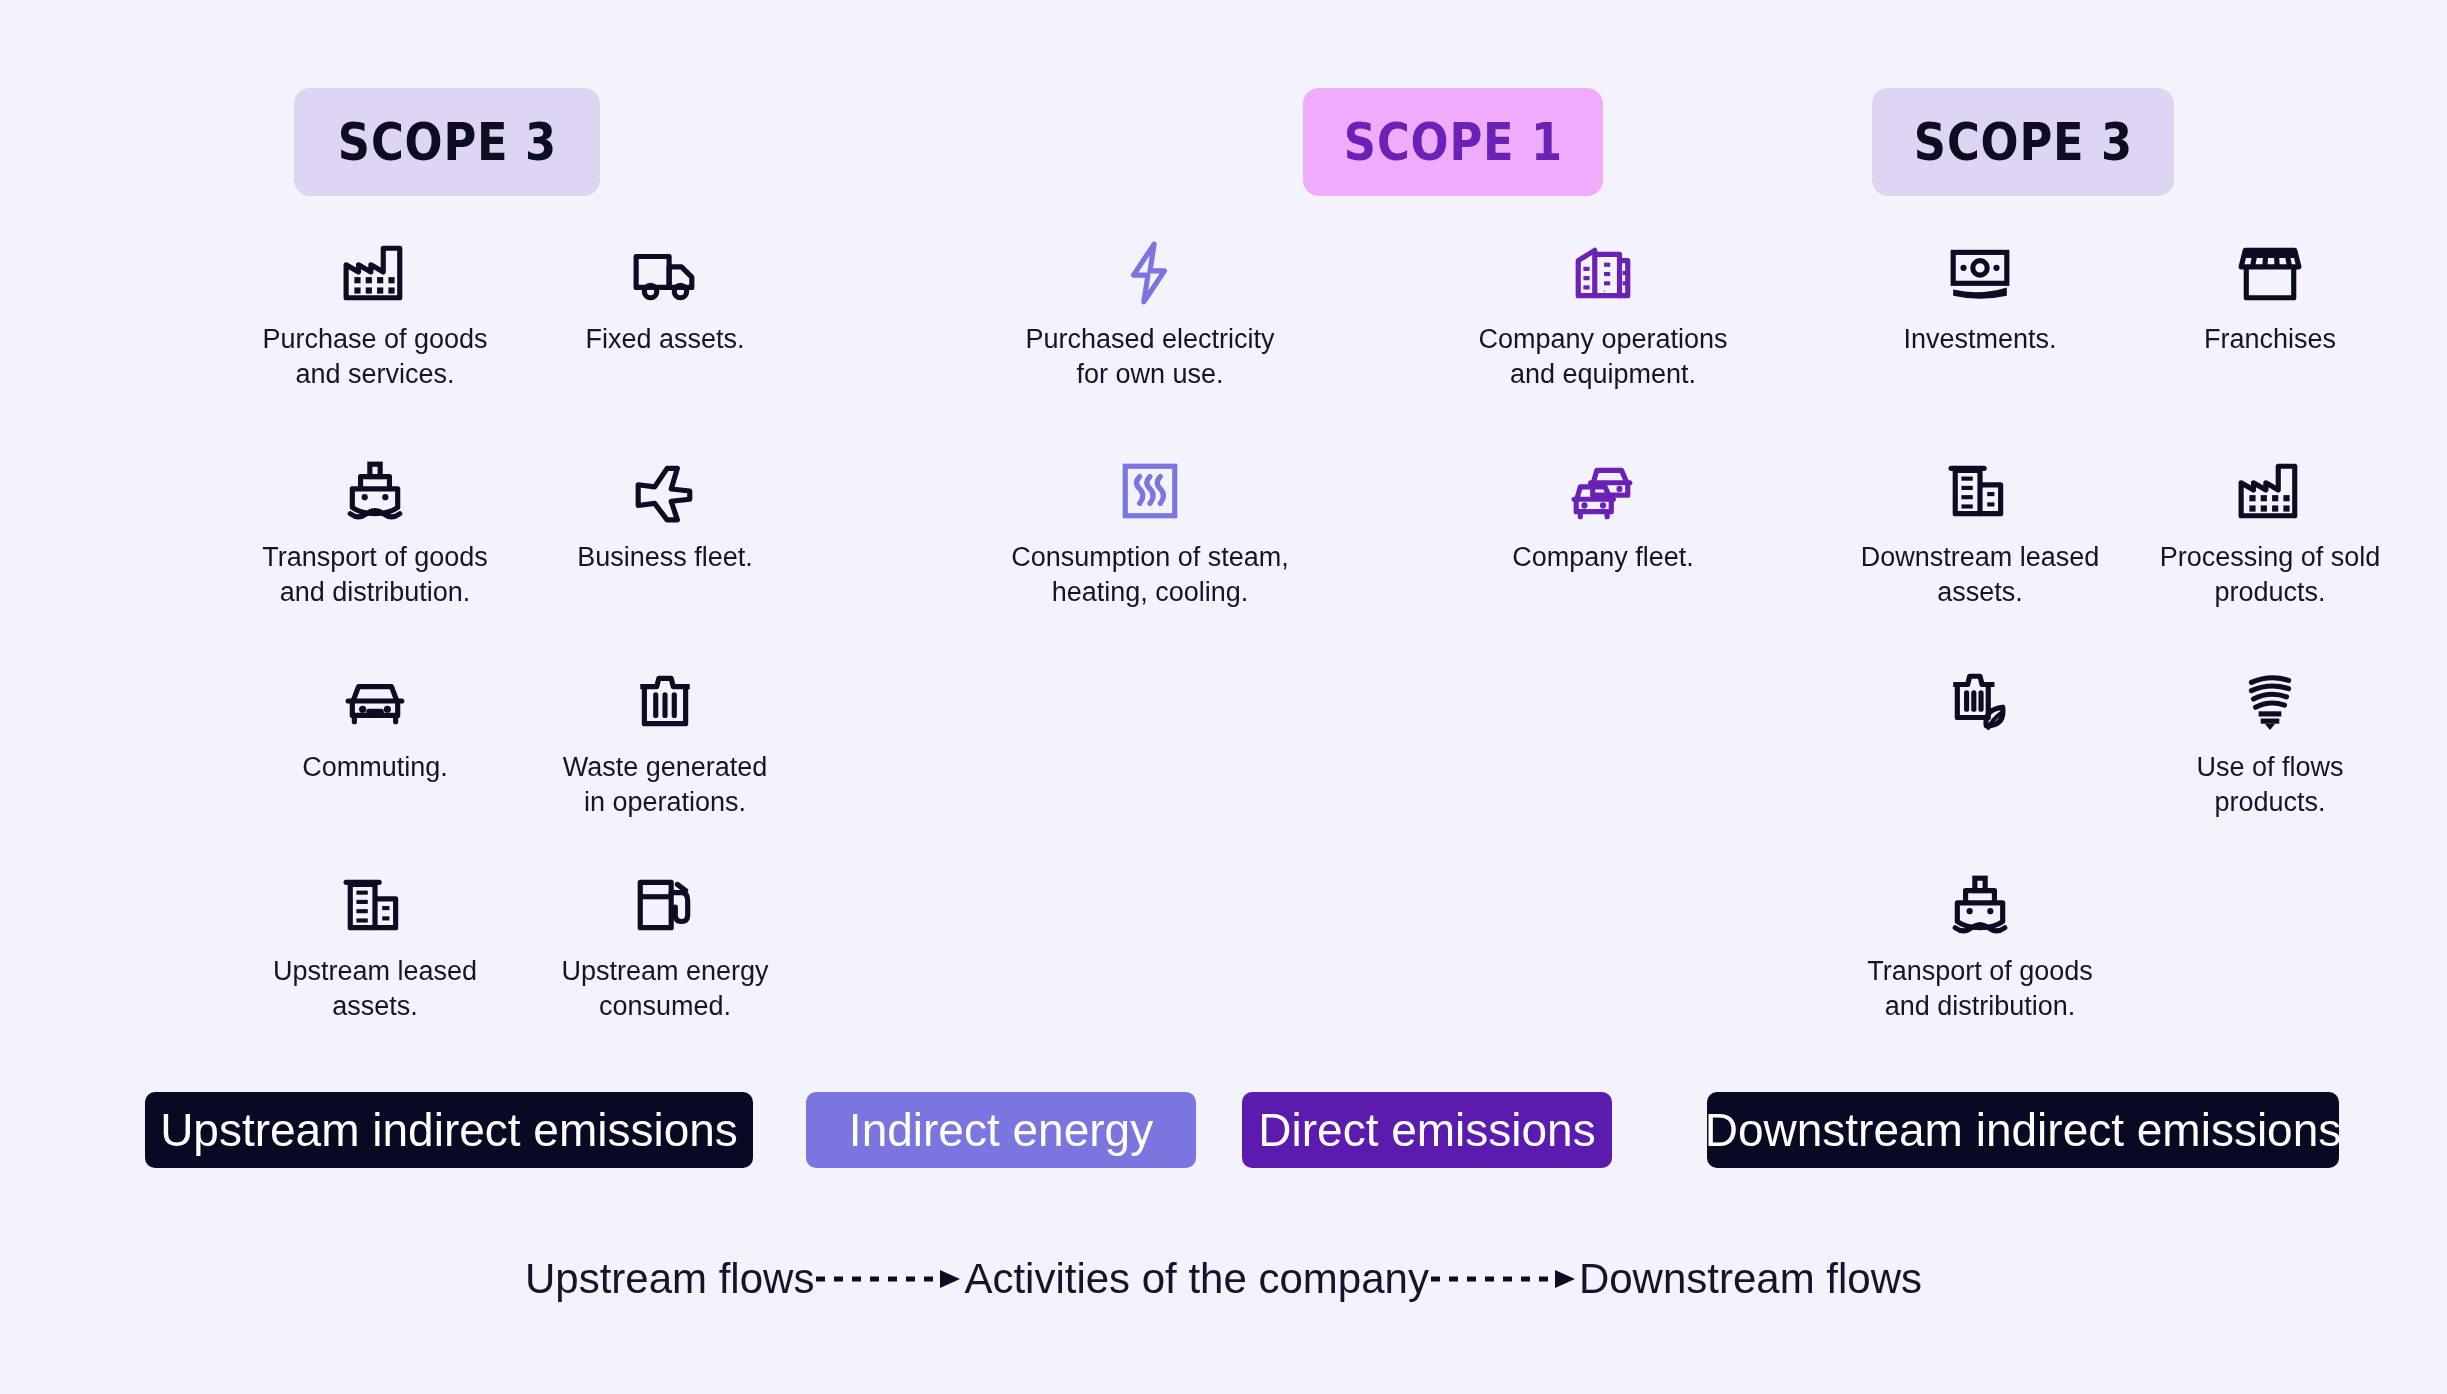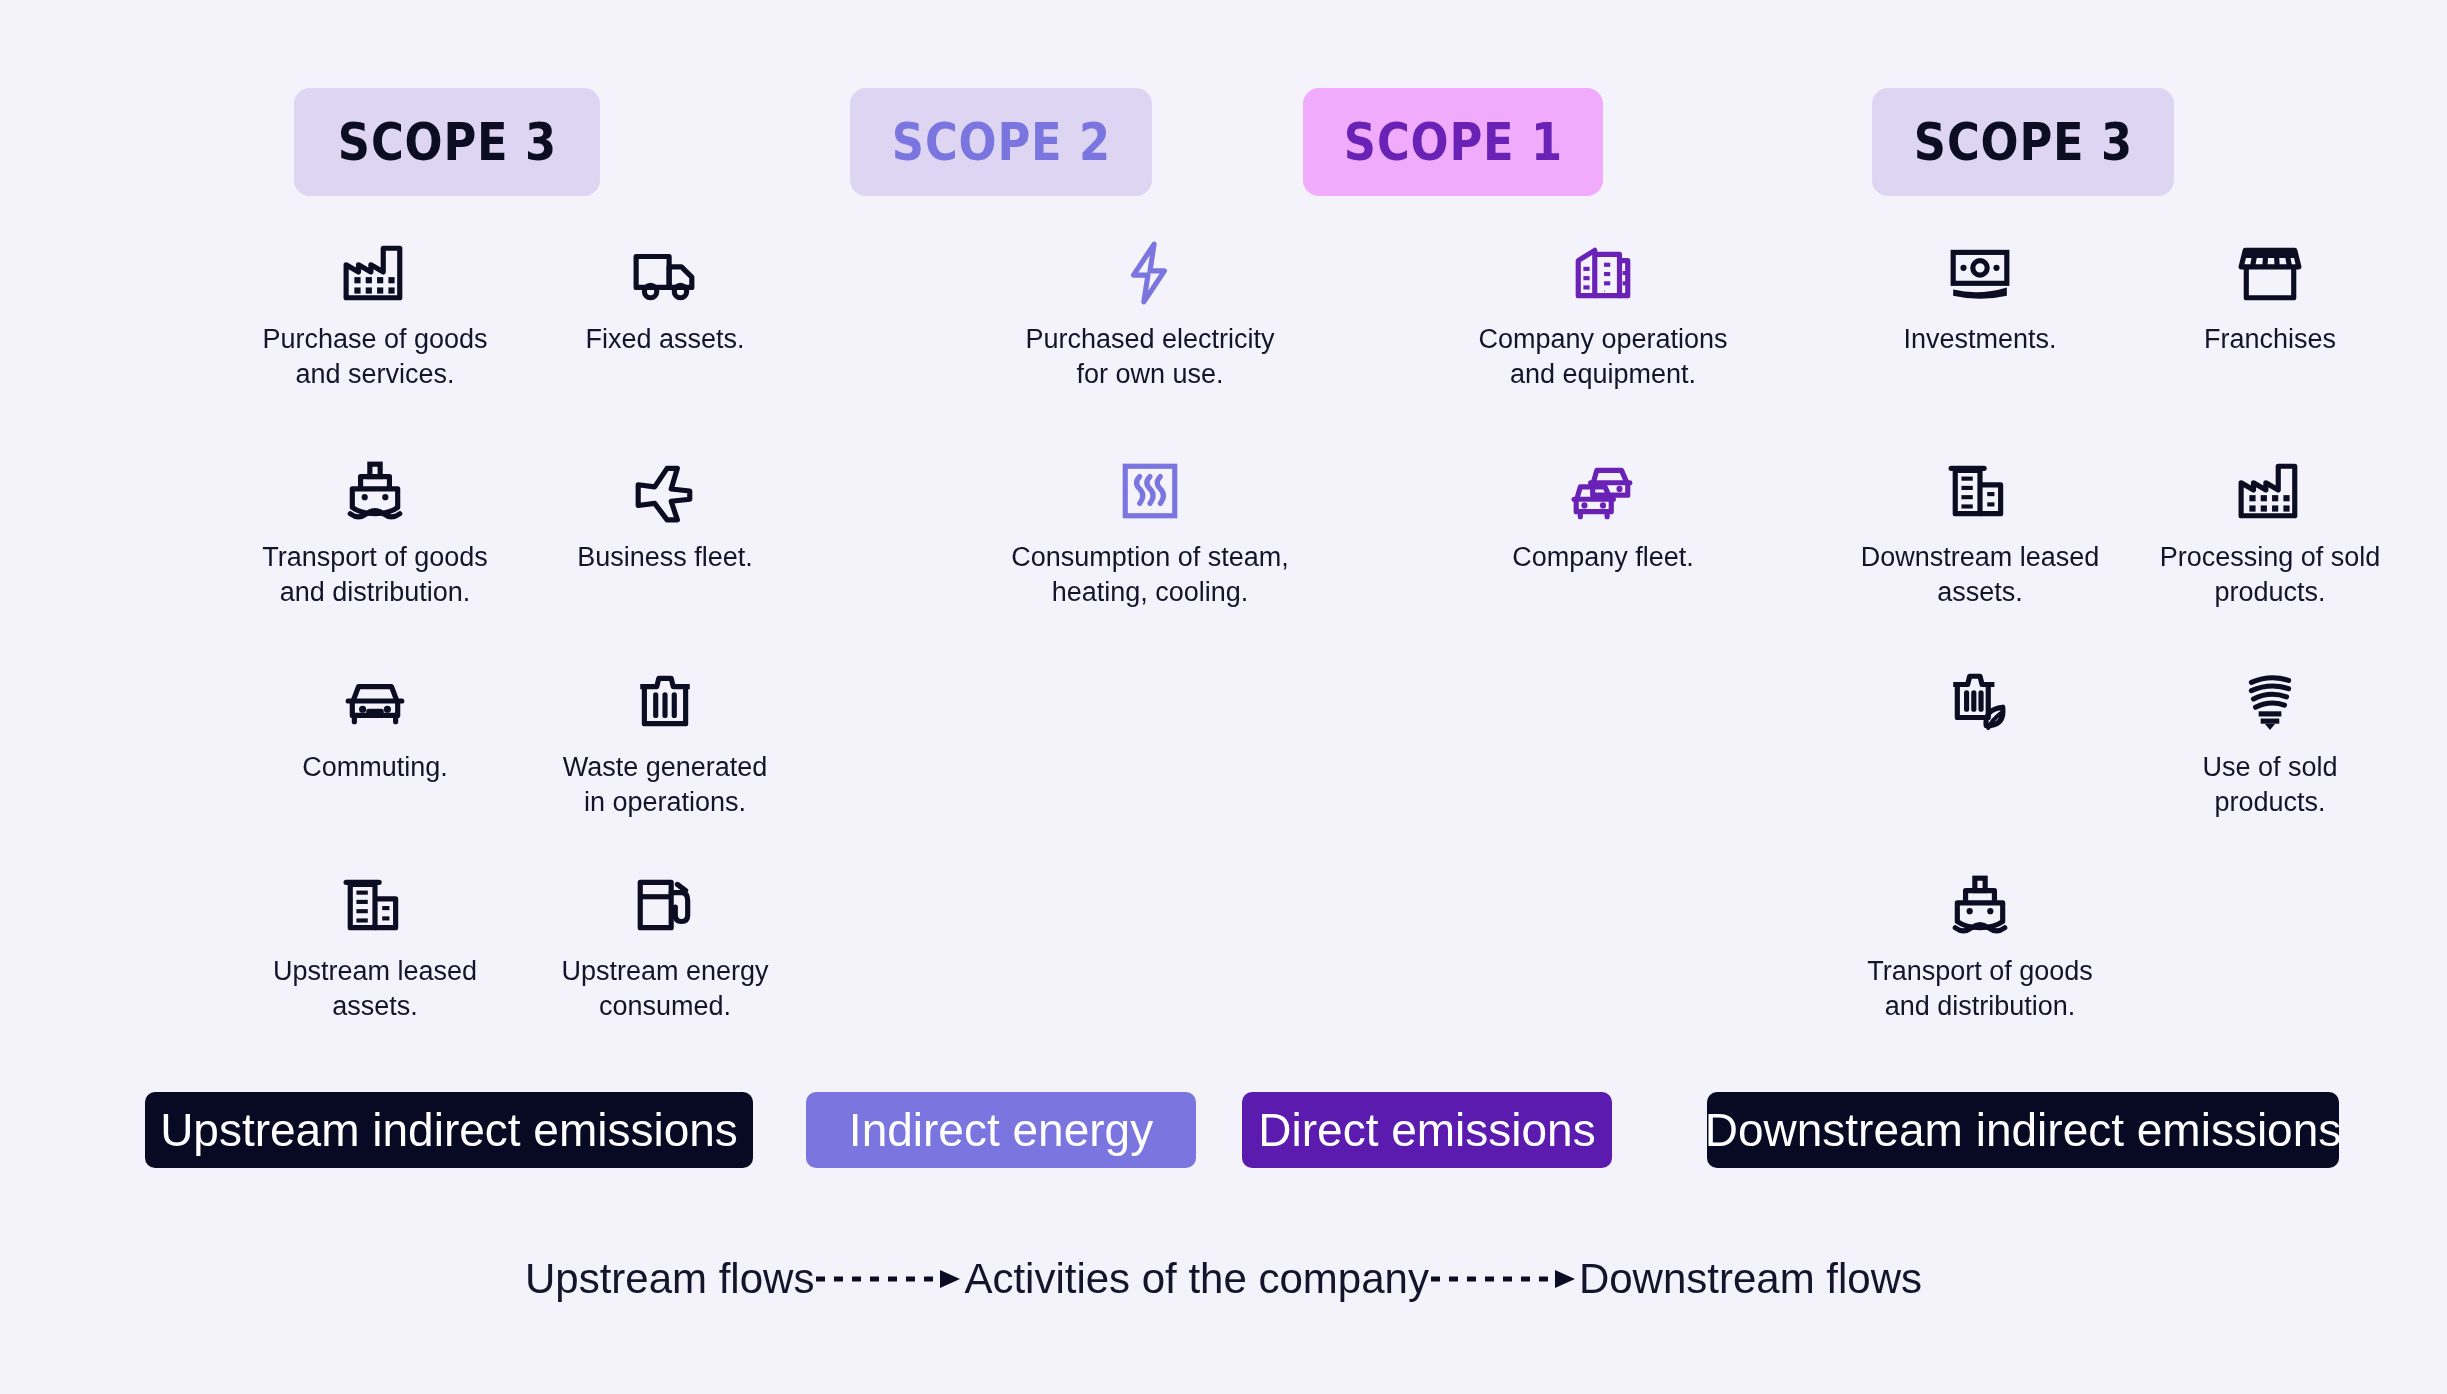--- a/index.html
+++ b/index.html
@@ -125,23 +125,20 @@
 </style>
 </head>
 <body>
 
 <div class="board">
 
   <div class="chips-row" id="chips-row">
       <div class="chip" style="left: 294px; width: 306px; background: rgb(221, 213, 242);">
         <span class="chip-label" style="color: rgb(12, 13, 34);">SCOPE 3</span>
       </div>
-      <div class="chip" style="left: 850px; width: 302px; background: rgb(221, 213, 242);">
-        <span class="chip-label" style="color: rgb(123, 117, 224);">SCOPE 2</span>
-      </div>
       <div class="chip" style="left: 1303px; width: 300px; background: #f0abfc;">
         <span class="chip-label" style="color: rgb(106, 33, 181);">SCOPE 1</span>
       </div>
       <div class="chip" style="left: 1872px; width: 302px; background: rgb(221, 213, 242);">
         <span class="chip-label" style="color: rgb(12, 13, 34);">SCOPE 3</span>
       </div>
     </div>
 
   <div id="columns-root">
       <div class="col" style="left: 80px;">
@@ -315,21 +312,21 @@
             </div>
             <div class="cell-text">Processing of sold
 products.</div>
           </div>
           <div class="cell" style="top: 428px;">
             <div class="cell-icon">
               <svg width="66" height="66" viewBox="0 0 64 64" style="color:#0c0d22">
                 <use href="#ic-light-bulb-cfl-icon"></use>
               </svg>
             </div>
-            <div class="cell-text">Use of sold
+            <div class="cell-text">Use of flows
 products.</div>
           </div>
         </div>
       </div>
     </div>
 
   <div id="banners-root">
       <div class="banner" style="left: 145px; width: 608px; top: 1092px; background: rgb(7, 10, 34);">
         <span class="banner-label">Upstream indirect emissions</span>
       </div>

